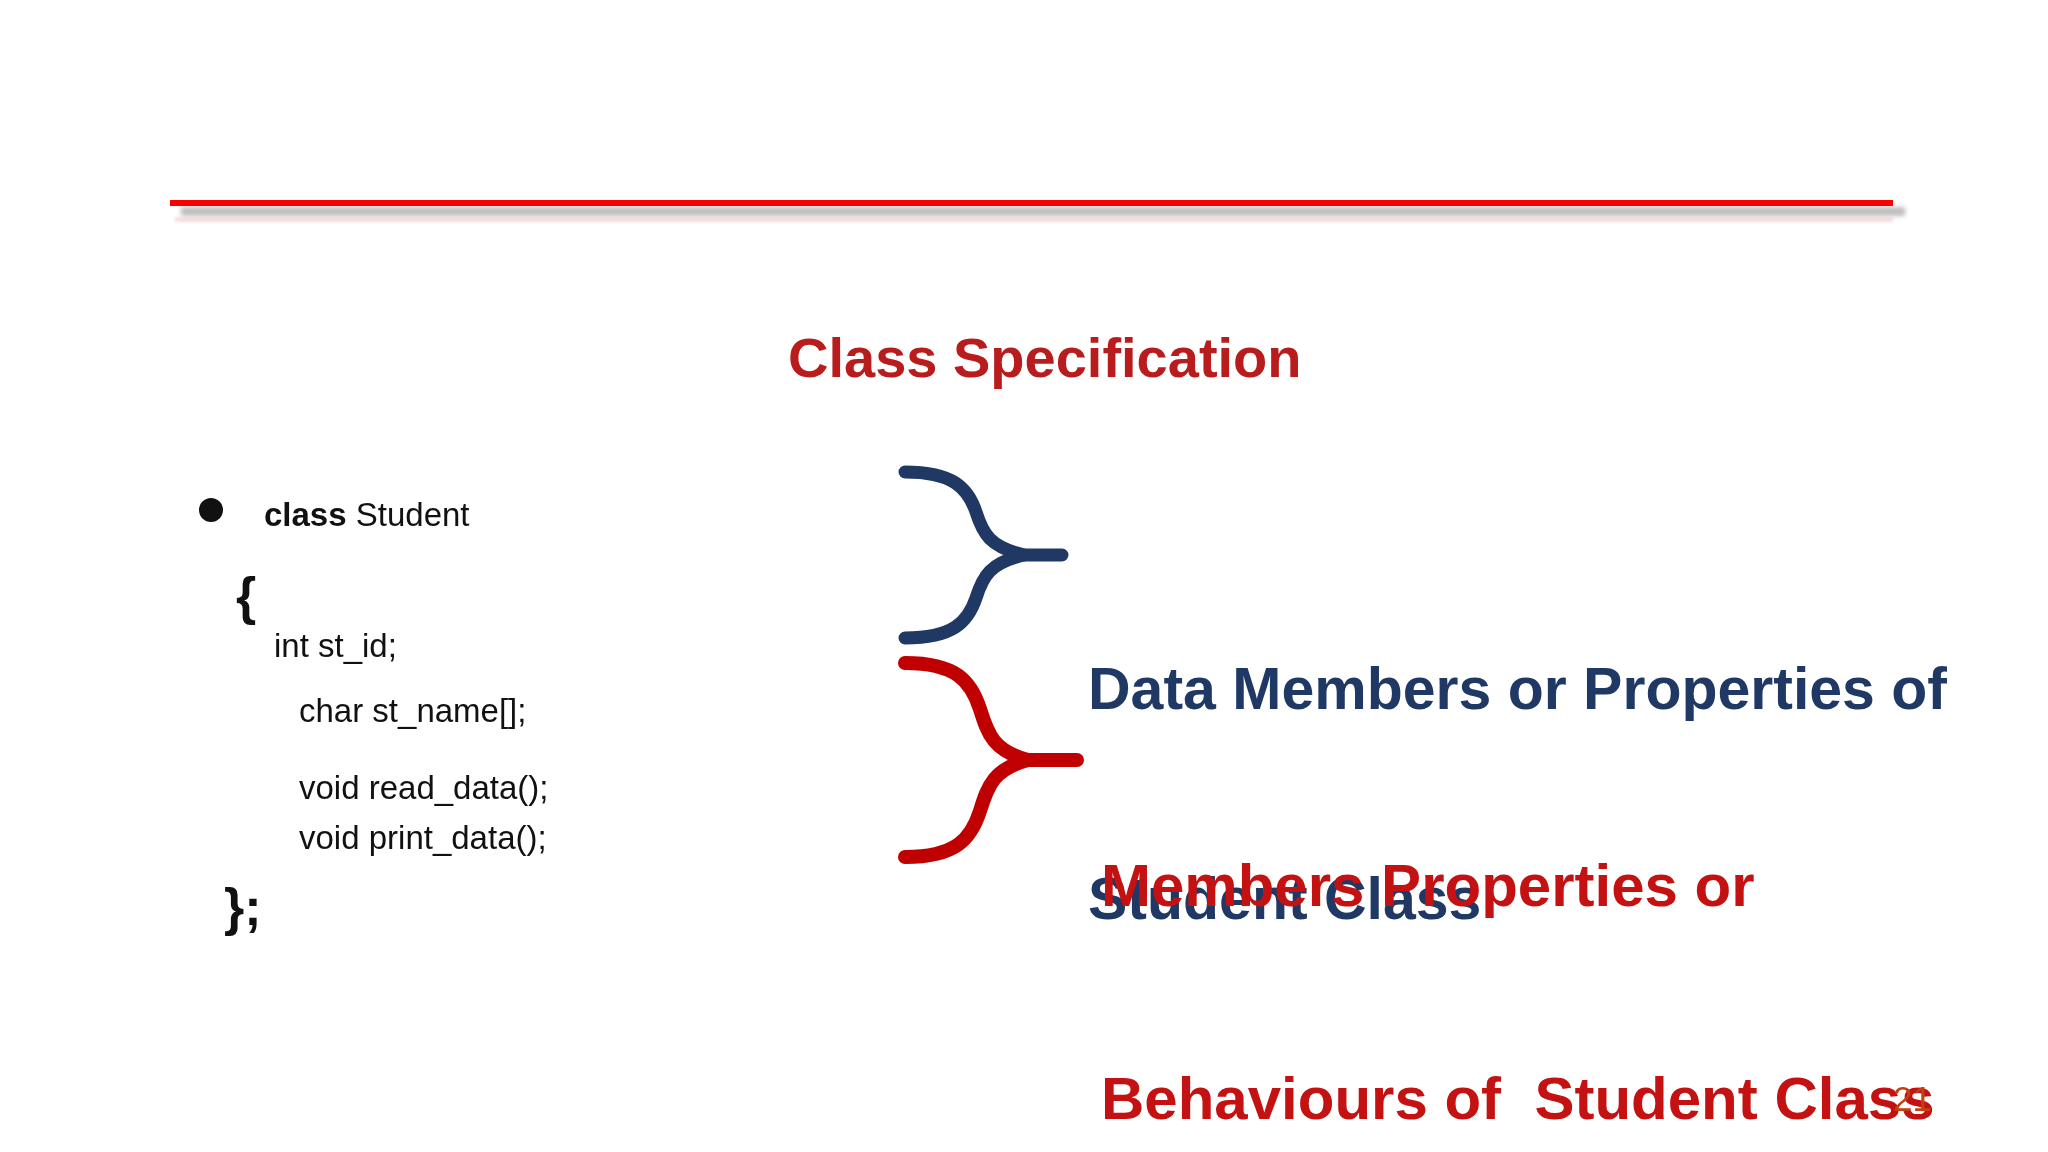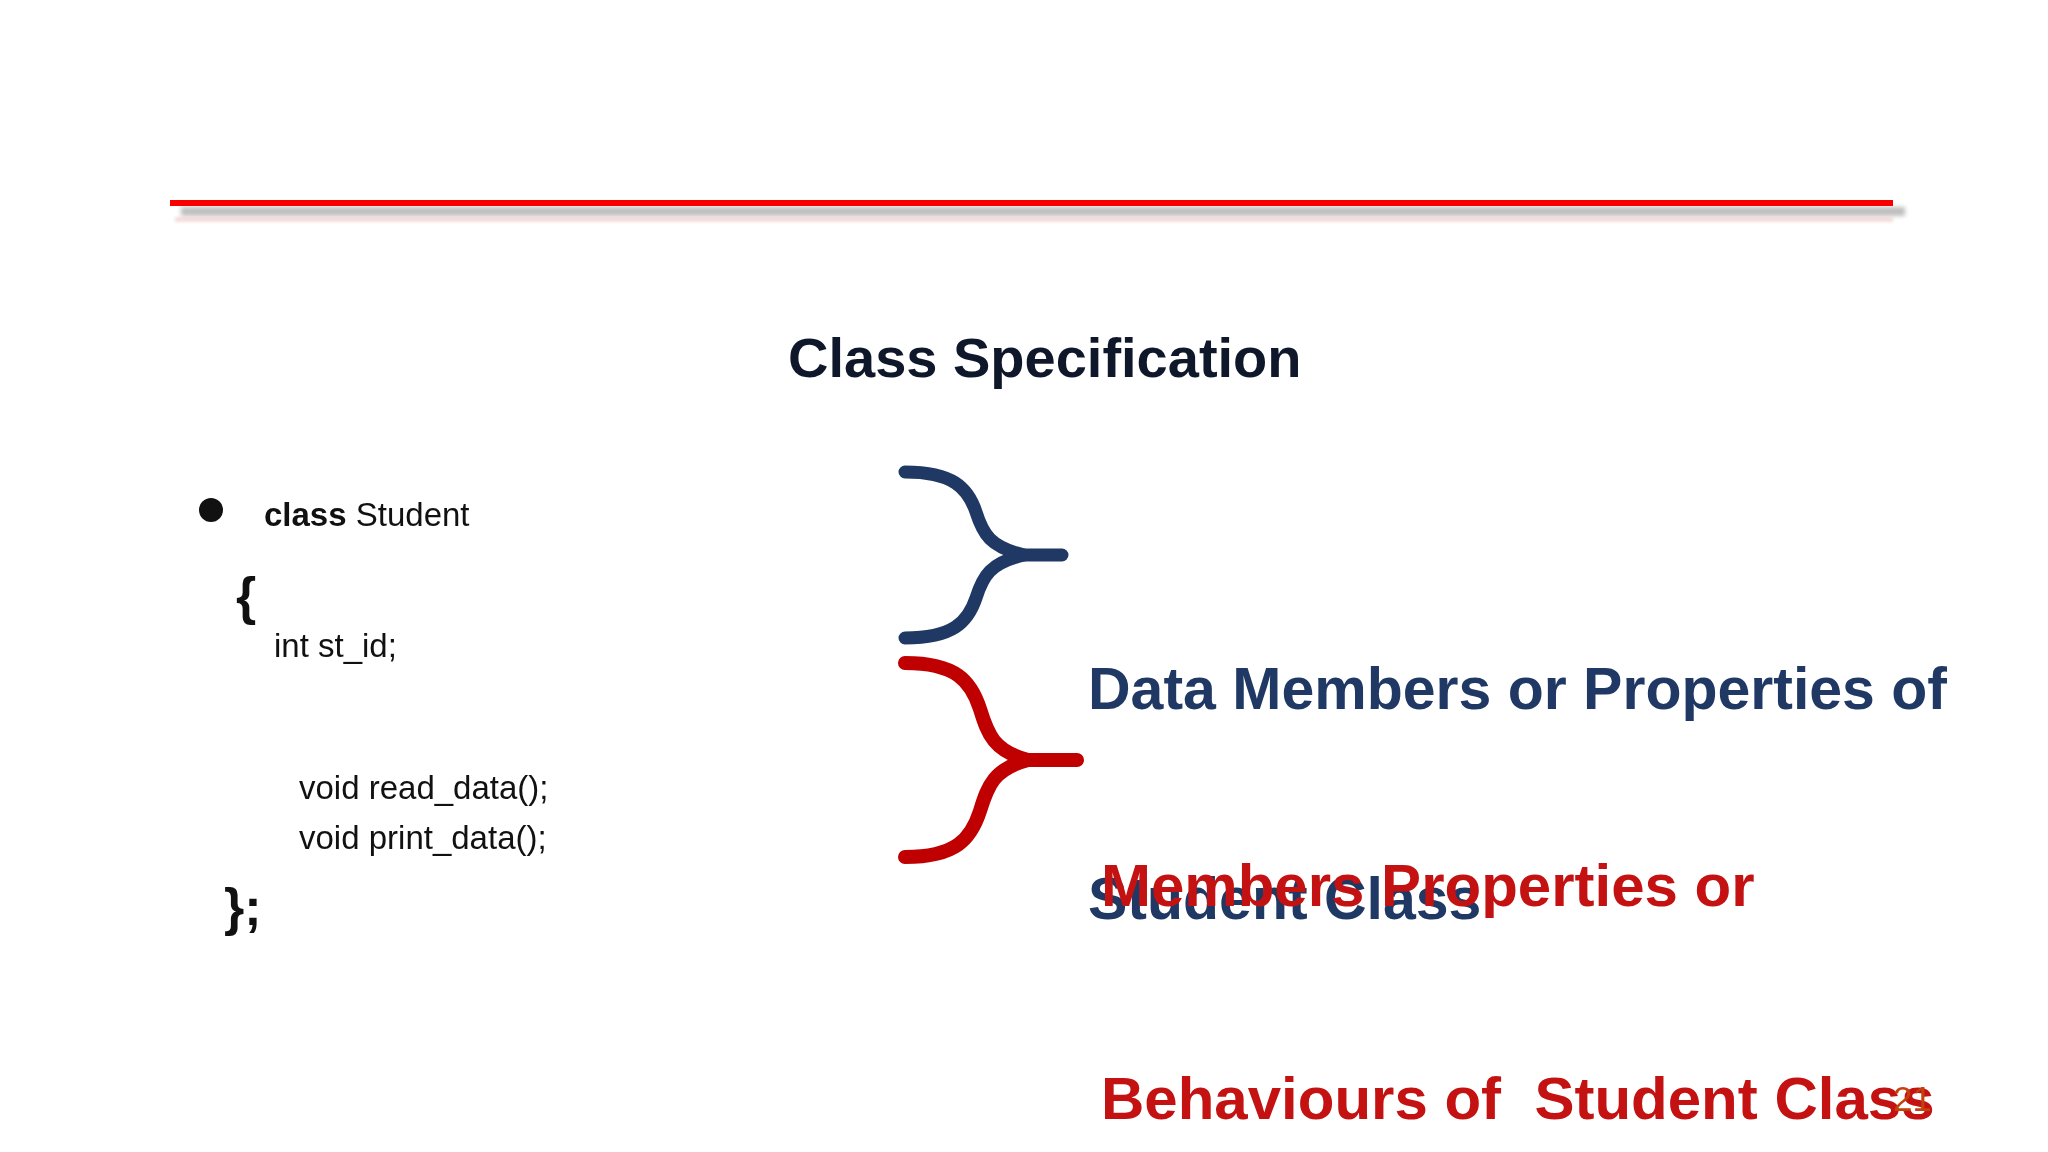--- a/index.html
+++ b/index.html
@@ -47,30 +47,31 @@
 </style>
 </head>
 <body>
 
 <div class="slide">
 
   <div class="rule-shadow" style="background: rgb(179, 179, 179);"></div>
   <div class="rule-pink" style="background: rgb(238, 198, 198);"></div>
   <div class="rule-red" style="background: rgb(248, 0, 0);"></div>
 
-  <div class="title" style="color: #0f172a;">Class Specification</div>
+  <div class="title" style="color: #b91c1c;">Class Specification</div>
 
   <div class="bullet"></div>
 
   <div class="code-line" style="left:264px;top:495px;"><span class="kw">class</span><span> Student</span></div>
 
   <div class="code-line brace-char" style="left:236px;top:565px;">{</div>
 
   <div class="code-line" style="left:274px;top:626px;">int st_id;</div>
 
+  <div class="code-line" style="left:299px;top:691px;">char st_name[];</div>
 
   <div class="code-line" style="left:299px;top:768px;">void read_data();</div>
 
   <div class="code-line" style="left:299px;top:818px;">void print_data();</div>
 
   <div class="code-line brace-char" style="left:224px;top:876px;">};</div>
 
   <svg class="brace-svg brace-navy" width="172" height="182" viewBox="0 0 172 182">
     <path d="M 7 8 C 55 8, 70 24, 78 48 C 85 70, 92 83, 126 91 C 92 99, 85 112, 78 134 C 70 158, 55 174, 7 174" fill="none" stroke-width="13" stroke-linecap="round" stroke-linejoin="round" stroke="#1f3864"></path>
     <path d="M 126 91 L 164 91" fill="none" stroke-width="13" stroke-linecap="round" stroke="#1f3864"></path>

